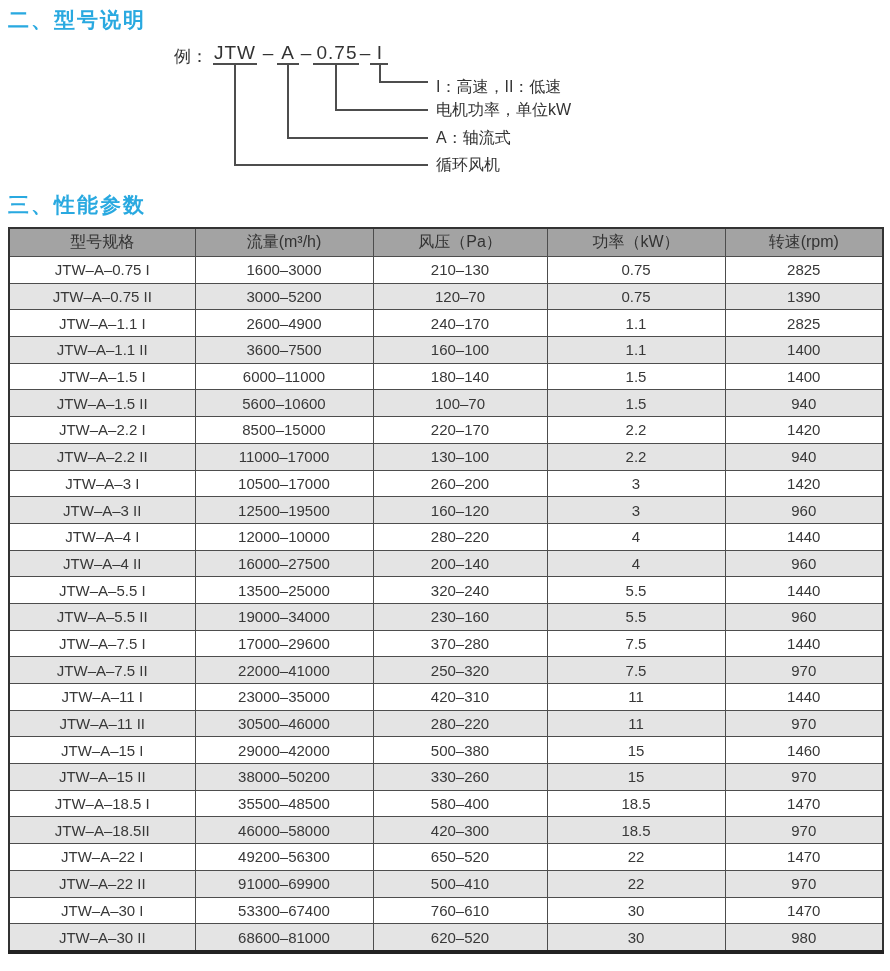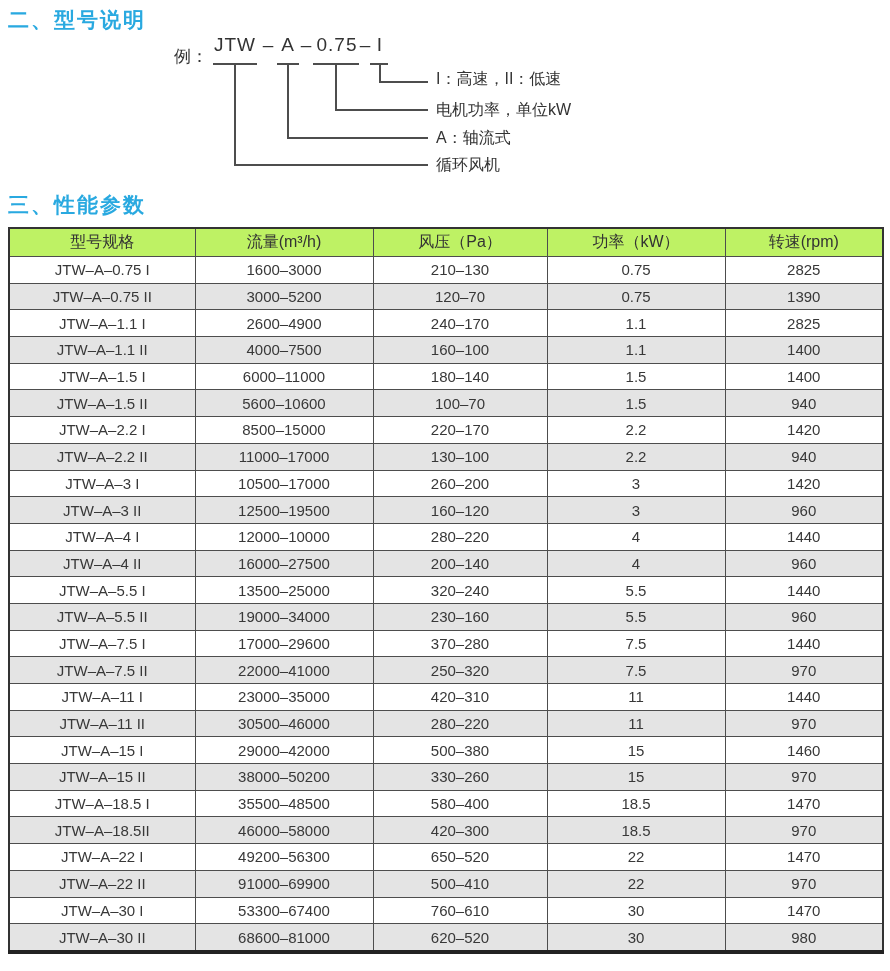--- a/index.html
+++ b/index.html
@@ -11,45 +11,45 @@
   .sec-title{
     position:absolute;left:8px;font-size:21px;font-weight:bold;
     color:#29a9e0;letter-spacing:2px;white-space:nowrap;
   }
   #title-model{top:6px;}
   #title-perf{top:191px;}
 
   
   .diagram span{position:absolute;white-space:nowrap;}
   .ex-prefix{left:174px;top:45px;font-size:17px;color:#333;}
-  .seg,.sep{top:34px;font-size:19px;color:#333;text-align:center;display:block;}
+  .seg,.sep{top:42px;font-size:19px;color:#333;text-align:center;display:block;}
   .seg{letter-spacing:1px;}
   #seg-jtw{left:210px;width:50px;}
   #sep-1{left:259px;width:18px;}
   #seg-a{left:277px;width:22px;}
   #sep-2{left:297px;width:18px;}
   #seg-075{left:315px;width:44px;}
   #sep-3{left:356px;width:18px;}
   #seg-i{left:370px;width:20px;}
   .dline{position:absolute;background:#4d4d4d;}
   .callout-label{left:436px;font-size:16px;color:#333;line-height:18px;}
-  #cl-0{top:70px;} #cl-1{top:101px;} #cl-2{top:129px;} #cl-3{top:156px;}
+  #cl-0{top:78px;} #cl-1{top:101px;} #cl-2{top:129px;} #cl-3{top:156px;}
 
   
   .perf-table{
     position:absolute;left:8px;top:227px;width:874px;
     border-collapse:collapse;table-layout:fixed;
     border:2px solid #333;border-bottom:4px solid #222;
   }
   .perf-table th,.perf-table td{
     border:1px solid #4d4d4d;text-align:center;vertical-align:middle;
     padding:0;overflow:hidden;white-space:nowrap;
   }
   .perf-table th{
-    background:#bef264;font-size:16px;font-weight:normal;
+    background:#a3a3a3;font-size:16px;font-weight:normal;
     height:27px;color:#333;
   }
   .perf-table td{font-size:15px;color:#383838;height:25.7px;}
   .perf-table tbody tr:nth-child(even){background:#e4e4e4;}
   .perf-table tbody tr:nth-child(odd){background:#ffffff;}
 </style>
 </head>
 <body>
 
 <div class="page">
@@ -123,21 +123,21 @@
         </tr>
         <tr>
           <td>JTW–A–1.1 I</td>
           <td>2600–4900</td>
           <td>240–170</td>
           <td>1.1</td>
           <td>2825</td>
         </tr>
         <tr>
           <td>JTW–A–1.1 II</td>
-          <td>4000–7500</td>
+          <td>3600–7500</td>
           <td>160–100</td>
           <td>1.1</td>
           <td>1400</td>
         </tr>
         <tr>
           <td>JTW–A–1.5 I</td>
           <td>6000–11000</td>
           <td>180–140</td>
           <td>1.5</td>
           <td>1400</td>

